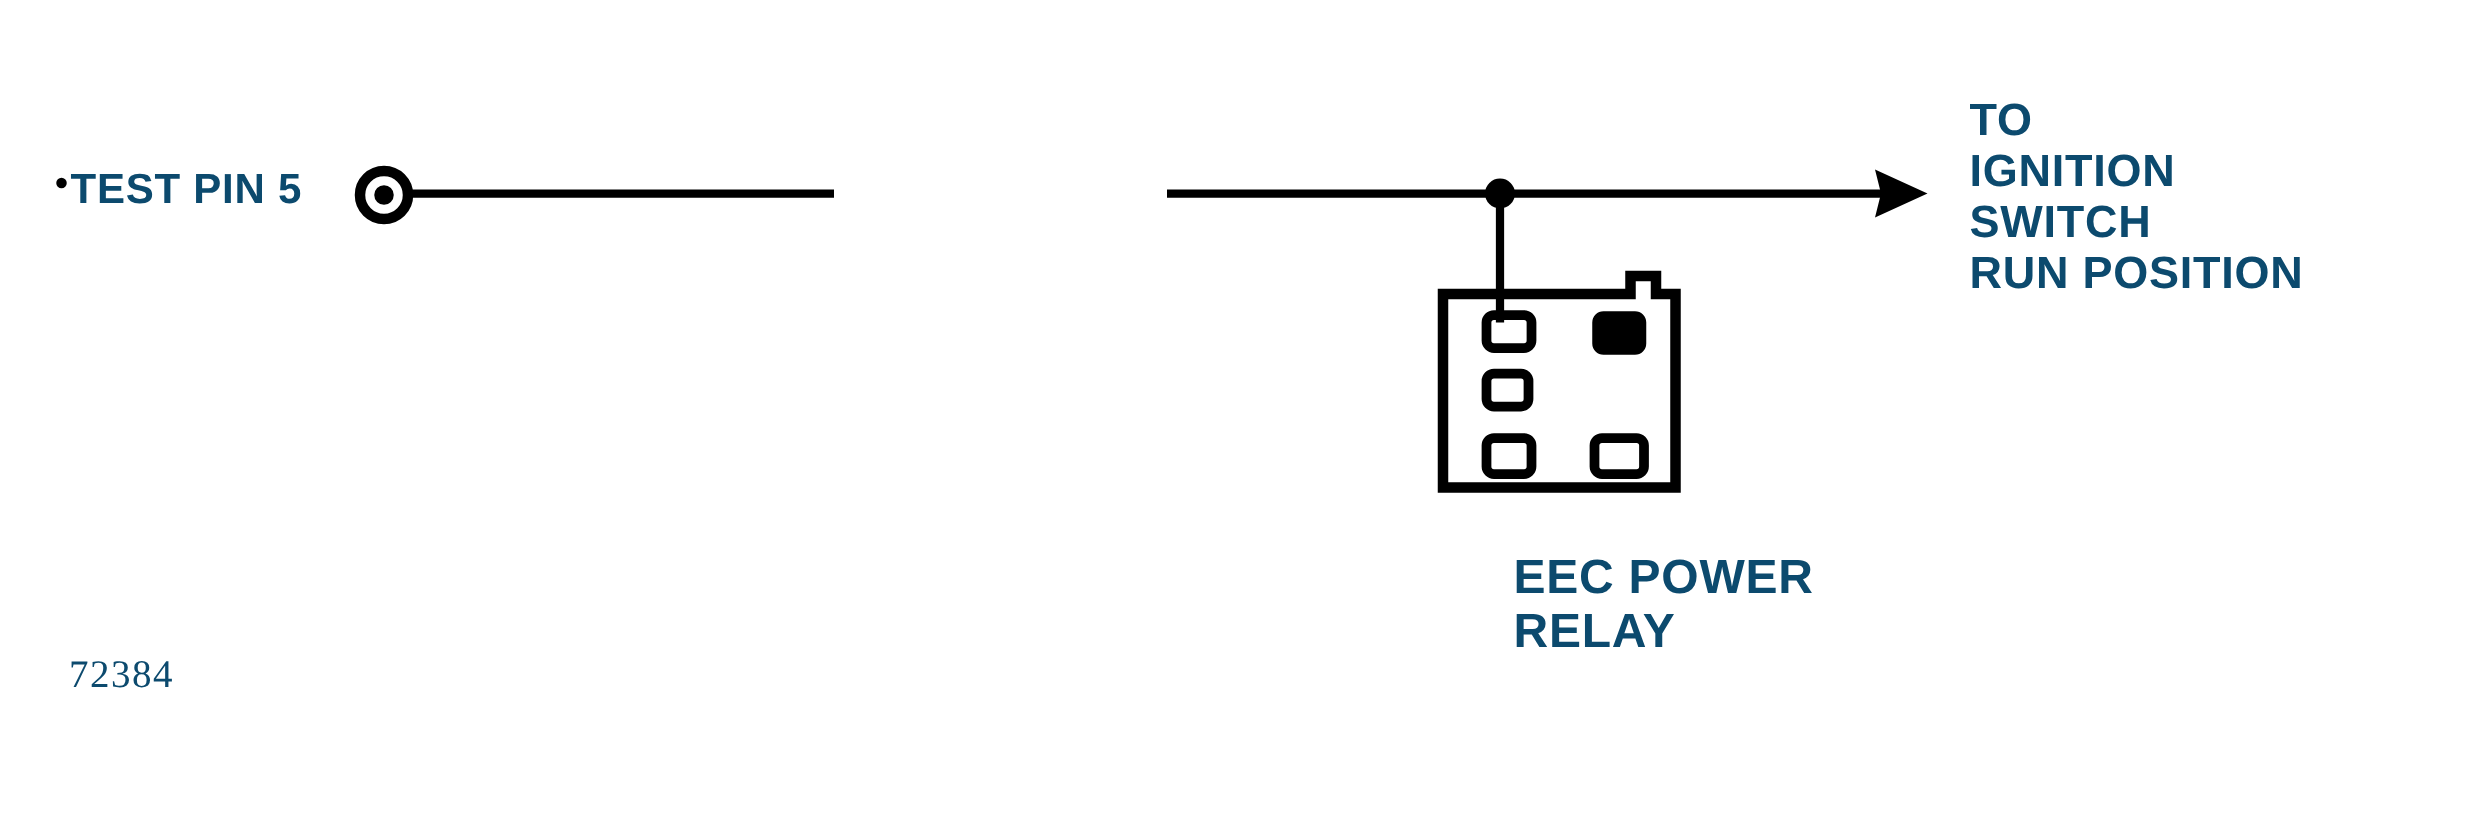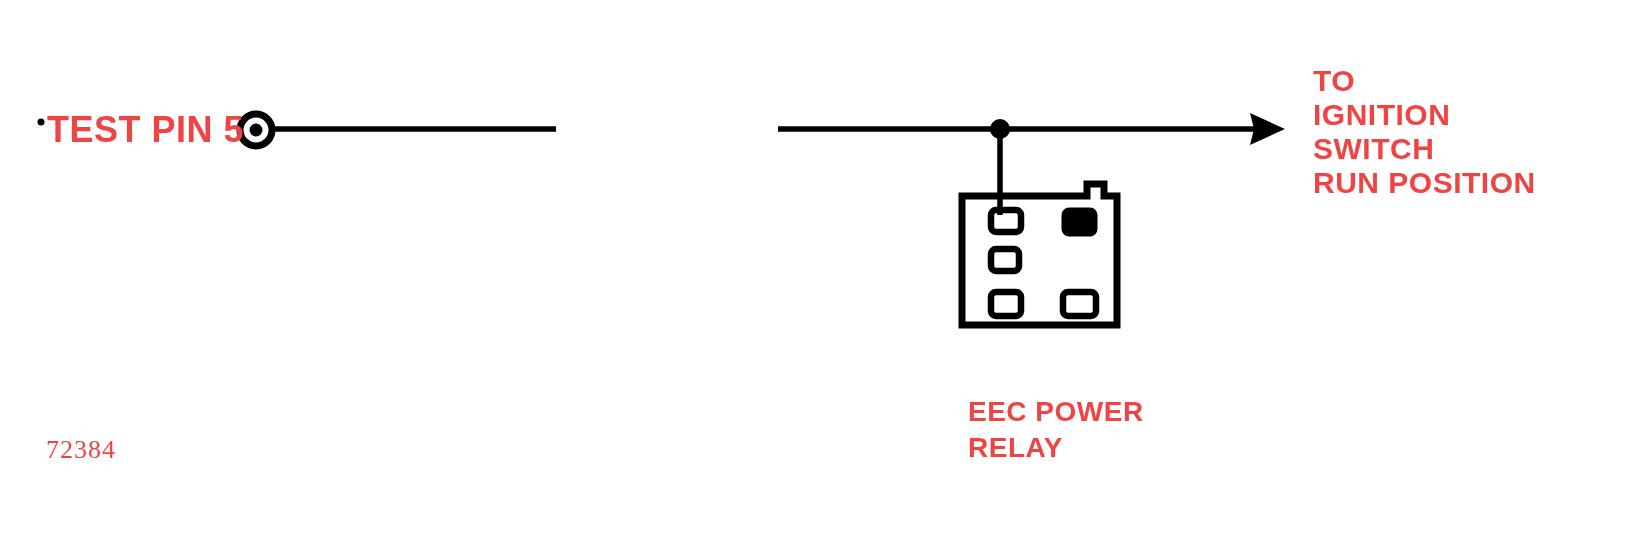--- a/index.html
+++ b/index.html
@@ -17,43 +17,42 @@
   }
   .diagram-svg {
     position: absolute;
     left: 0;
     top: 0;
     width: 1649px;
     height: 559px;
   }
   .lbl {
     position: absolute;
-    color: #ef4444;
+    color: #0c4a6e;
     font-family: "Liberation Sans", sans-serif;
     font-weight: bold;
     letter-spacing: 0.5px;
     white-space: pre;
     line-height: 1.0;
   }
   #test-pin-label {
     left: 47px;
     top: 112px;
-    font-size: 36px;
+    font-size: 28px;
   }
   #key-power-label {
     left: 567px;
     top: 112px;
     font-size: 30px;
   }
   #relay-label {
-    left: 968px;
+    left: 1009px;
     top: 366px;
-    font-size: 28px;
+    font-size: 32px;
     line-height: 36px;
-    margin-top: 28px;
   }
   #destination-label {
     left: 1313px;
     top: 64px;
     font-size: 30px;
     line-height: 34px;
   }
   #figure-number {
     left: 46px;
     top: 437px;

